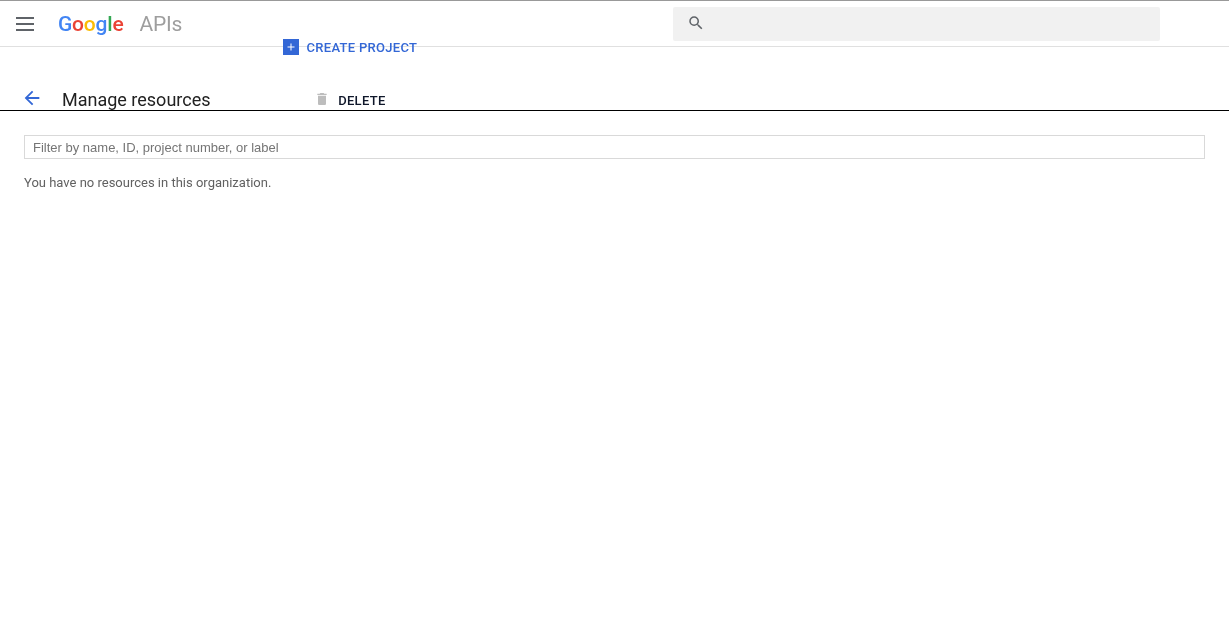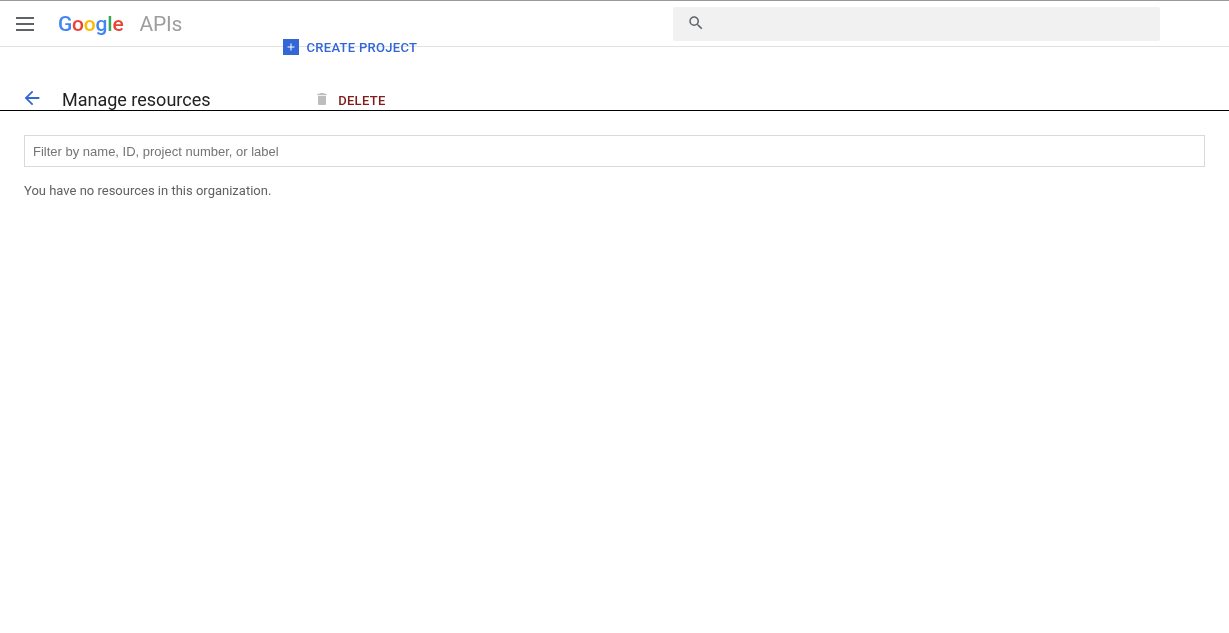--- a/index.html
+++ b/index.html
@@ -90,30 +90,30 @@
     font-size: 13px;
     font-weight: 500;
     letter-spacing: 0.3px;
     cursor:pointer;
   }
   .action-btn.create { color:#3367d6; }
   .action-btn.create .plus-box{
     width:16px;height:16px;background:#3367d6;display:flex;align-items:center;justify-content:center;
   }
   .action-btn.create .plus-box svg{fill:#fff;width:12px;height:12px;}
-  .action-btn.delete { color:#7f1d1d; cursor:default; }
+  .action-btn.delete { color:#0f172a; cursor:default; }
   .action-btn.delete svg{ fill:#bdbdbd; width:16px;height:16px;}
 
   
   .content {
     padding: 24px 24px 0 24px;
   }
   .filter-input {
     width: 100%;
-    height: 32px;
+    height: 24px;
     border: 1px solid #d9d9d9;
     padding: 0 8px;
     font-size: 13px;
     color:#212121;
     outline:none;
     background:#fff;
   }
   .filter-input::placeholder { color:#757575; }
   .empty-msg {
     margin-top: 16px;

